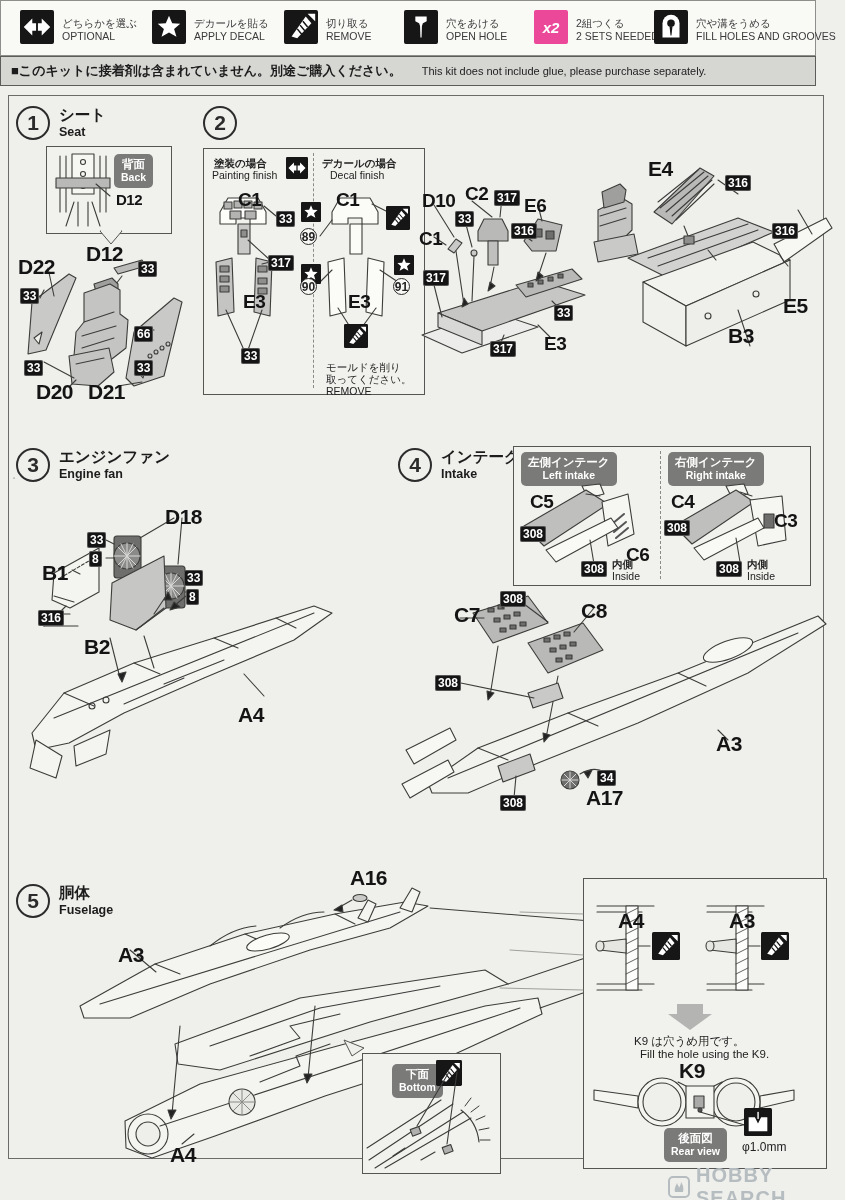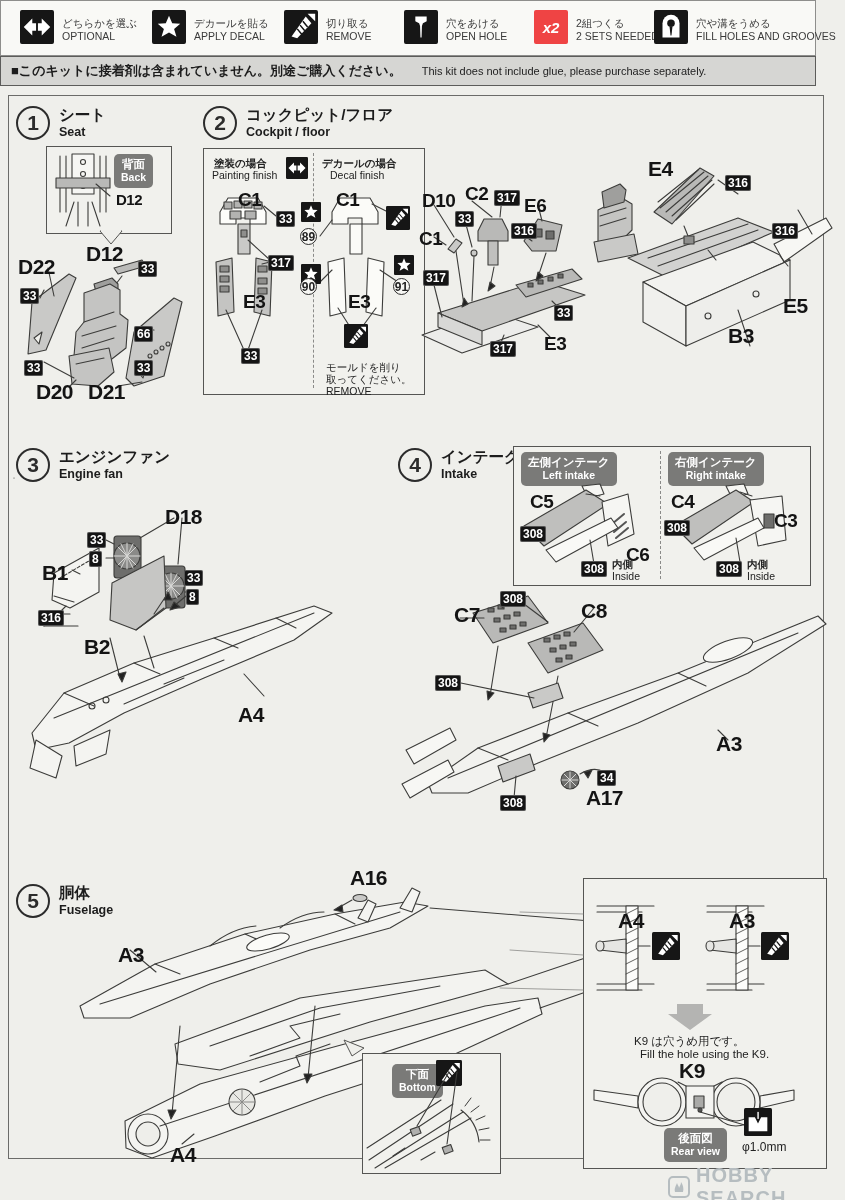--- a/index.html
+++ b/index.html
@@ -10,21 +10,21 @@
   .frame{position:absolute;border:1px solid #6b6b69;background:transparent}
   #legendbar{left:8px;top:8px;width:814px;height:54px;background:#f9f9f6;border:1px solid #8e8e8c}
   #noticebar{left:8px;top:65px;width:814px;height:28px;background:#d6d6d3;border:1px solid #5c5c5a;display:flex;align-items:center}
   #mainbox{left:8px;top:95px;width:814px;height:1062px;border:1px solid #6b6b69}
   
   .litem{position:absolute;top:10px;display:flex;gap:8px}
   .licon{width:34px;height:34px;display:block;flex:none}
   .licon svg{display:block}
   .ltxt span{display:block;font-size:10.5px;color:#3a3a3a;line-height:1.25}
   .ltxt .jp{margin-top:7px}
-  .x2wrap{width:34px;height:34px;background:#ef4444;border-radius:2px;display:flex;align-items:center;justify-content:center}
+  .x2wrap{width:34px;height:34px;background:#ec4899;border-radius:2px;display:flex;align-items:center;justify-content:center}
   .x2wrap b{color:#fff;font-size:15px;font-style:italic;letter-spacing:0}
   
   #noticebar .jp{font-weight:bold;font-size:13px;margin-left:10px}
   #noticebar .en{font-size:11px;margin-left:20px;color:#222}
   
   .step{position:absolute;display:flex;gap:9px;align-items:flex-start}
   .stepc{width:30px;height:30px;border:2.6px solid #2c2c2c;border-radius:50%;display:flex;align-items:center;justify-content:center;font-size:21px;font-weight:bold;color:#2c2c2c;background:transparent;flex:none}
   .stept .jp{display:block;font-size:15.5px;font-weight:bold;line-height:1.15}
   .stept .en{display:block;font-size:12.5px;font-weight:bold;line-height:1.2;margin-top:1px}
   
@@ -198,24 +198,20 @@
   <span class="pl pl21" style="left:18px;top:256px">D22</span>
   <span class="pb" style="left:20px;top:288px">33</span>
   <span class="pb" style="left:134px;top:326px">66</span>
   <span class="pb" style="left:24px;top:360px">33</span>
   <span class="pb" style="left:134px;top:360px">33</span>
   <span class="pl pl21" style="left:36px;top:381px">D20</span>
   <span class="pl pl21" style="left:88px;top:381px">D21</span>
 
   <div class="step" style="left:203px;top:106px">
     <span class="stepc">2</span>
-    <span class="stept">
-        <span class="jp">コックピット/フロア</span>
-        <span class="en">Cockpit / floor</span>
-      </span>
   </div>
 
   <div class="inset" style="left:203px;top:148px;width:220px;height:245px"></div>
   <div class="dashdiv" style="left:313px;top:153px;height:235px"></div>
   <span class="note" style="left:214px;top:157px;font-weight:bold">塗装の場合</span>
   <span class="note" style="left:212px;top:169px">Painting finish</span>
   <span class="icon" style="left:286px;top:157px">
       <svg width="22" height="22" viewBox="0 0 36 36">
         <rect width="36" height="36" rx="2" fill="#161616"></rect>
         <polygon points="4,18 13,9 13,14 17,14 17,22 13,22 13,27" fill="#fff"></polygon>

